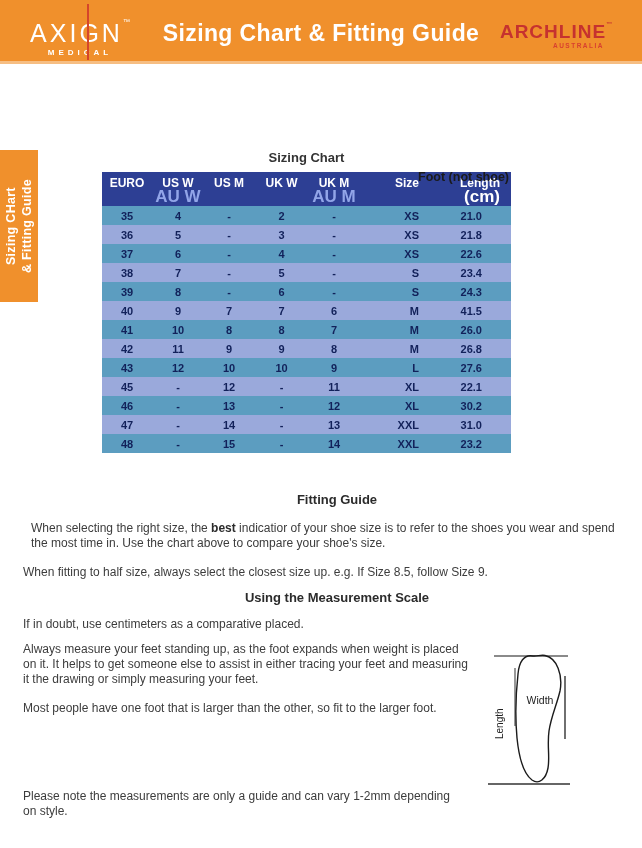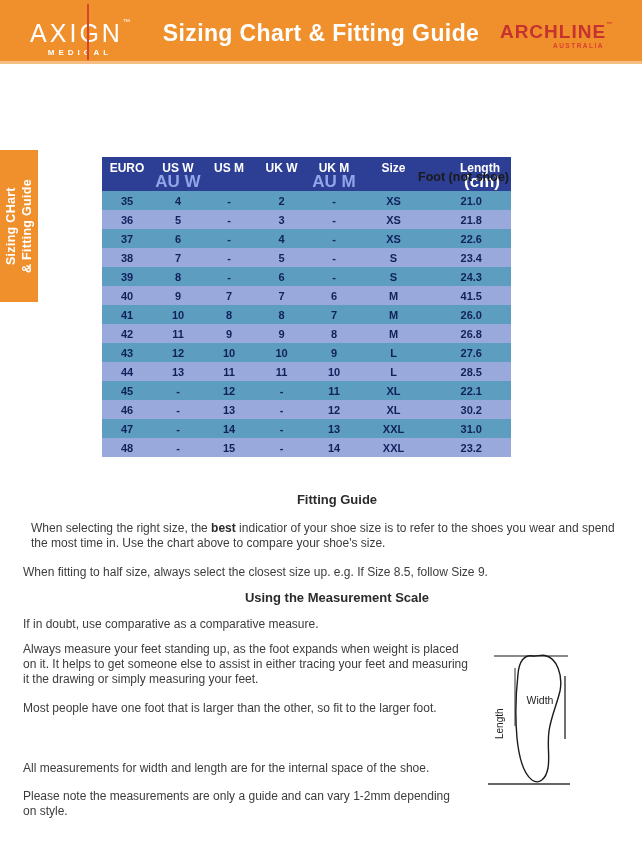--- a/index.html
+++ b/index.html
@@ -34,21 +34,21 @@
   .foot-note { position:absolute; right:2px; top:20px; font-size:12.5px; font-weight:bold; color:#1a1a1a; }
   table.sizes { border-collapse:collapse; table-layout:fixed; width:409px; margin-top:7px; }
   table.sizes thead tr { background:#2D3F94; height:34px; }
   table.sizes th { vertical-align:top; padding-top:5px; color:#fff; font-size:12px; font-weight:bold; line-height:13px; }
   table.sizes th .l2 { display:block; font-size:17px; }
   table.sizes th .l2.sub { color:#92A5E8; }
   table.sizes tbody tr { height:19px; }
   table.sizes tbody tr:nth-child(odd)  { background:#5C9DC0; }
   table.sizes tbody tr:nth-child(even) { background:#9AA9DB; }
   table.sizes td { font-size:11px; font-weight:bold; color:#12215A; text-align:center; }
-  table.sizes .col-size { text-align:center; padding-left:9px; }
+  table.sizes .col-size { text-align:right; padding-left:9px; }
   table.sizes th.col-size { padding-left:9px; }
   table.sizes .col-len { text-align:right; padding-right:29px; }
   table.sizes th.col-len { padding-right:11px; }
 
   
   .h2 { position:absolute; left:0; width:642px; text-align:center; font-size:13px; font-weight:bold; color:#2b2b2b;margin-left:16px; }
   .para { position:absolute; left:23px; font-size:12px; color:#3c3c3c; line-height:15px; white-space:pre-line; }
   .para b { color:#2b2b2b; }
 
   
@@ -72,20 +72,21 @@
       <div class="arch-sub">AUSTRALIA</div>
     </div>
   </div>
 
   <div class="side-tab">
     <div class="side-tab-text" style="white-space:pre-line;">Sizing CHart
 &amp; Fitting Guide</div>
   </div>
 
   <div class="chart-section">
+    <div class="chart-title">Sizing Chart</div>
     <div class="foot-note">Foot (not shoe)</div>
     <table class="sizes">
       <colgroup>
         <col style="width:50px">
           <col style="width:52px">
           <col style="width:50px">
         <col style="width:55px">
           <col style="width:50px">
           <col style="width:60px">
           <col style="width:92px">
@@ -177,29 +178,20 @@
           <tr>
             <td>43</td>
             <td>12</td>
             <td>10</td>
             <td>10</td>
             <td>9</td>
             <td class="col-size">L</td>
             <td class="col-len">27.6</td>
           </tr>
           <tr>
-            <td>44</td>
-            <td>13</td>
-            <td>11</td>
-            <td>11</td>
-            <td>10</td>
-            <td class="col-size">L</td>
-            <td class="col-len">28.5</td>
-          </tr>
-          <tr>
             <td>45</td>
             <td>-</td>
             <td>12</td>
             <td>-</td>
             <td>11</td>
             <td class="col-size">XL</td>
             <td class="col-len">22.1</td>
           </tr>
           <tr>
             <td>46</td>
@@ -231,26 +223,25 @@
         </tbody>
     </table>
   </div>
 
   <div class="h2" style="top:492px;">Fitting Guide</div>
   <div class="para" style="top:521px; width:604px;margin-left:8px;"><span>When selecting the right size, the </span><b>best</b><span> indicatior of your shoe size is to refer to the shoes you wear and spend
 the most time in. Use the chart above to compare your shoe's size.</span></div>
   <div class="para" style="top:565px; width:604px;">When fitting to half size, always select the closest size up. e.g. If Size 8.5, follow Size 9.</div>
 
   <div class="h2" style="top:590px;">Using the Measurement Scale</div>
-  <div class="para" style="top:617px; width:500px;">If in doubt, use comparative as a comparative measure.</div>
+  <div class="para" style="top:617px; width:500px;">If in doubt, use centimeters as a comparative placed.</div>
   <div class="para" style="top:642px; width:460px;">Always measure your feet standing up, as the foot expands when weight is placed
 on it. It helps to get someone else to assist in either tracing your feet and measuring
 it the drawing or simply measuring your feet.</div>
   <div class="para" style="top:701px; width:460px;">Most people have one foot that is larger than the other, so fit to the larger foot.</div>
-  <div class="para" style="top:761px; width:470px;">All measurements for width and length are for the internal space of the shoe.</div>
   <div class="para" style="top:789px; width:470px;">Please note the measurements are only a guide and can vary 1-2mm depending
 on style.</div>
 
   <div class="foot-diagram">
     <svg viewBox="0 0 100 150" width="100" height="150">
       <line x1="8" y1="10" x2="82" y2="10" stroke="#8a8a8a" stroke-width="2.2"></line>
       <line x1="2" y1="138" x2="84" y2="138" stroke="#333333" stroke-width="1.6"></line>
       <line x1="29" y1="22" x2="29" y2="80" stroke="#444444" stroke-width="1.1"></line>
       <line x1="79" y1="30" x2="79" y2="93" stroke="#222222" stroke-width="1.3"></line>
       <path d="M47,10 C38,8 33,16 32,28 C30,46 29,70 31,92 C33,112 38,128 46,134 C53,139 60,133 62,122 C64,111 61,99 63,85 C65,71 71,58 74,45 C77,29 71,12 59,9.5 C55,8.6 51,10.5 47,10 Z" fill="none" stroke="#1b1b1b" stroke-width="1.4"></path>

